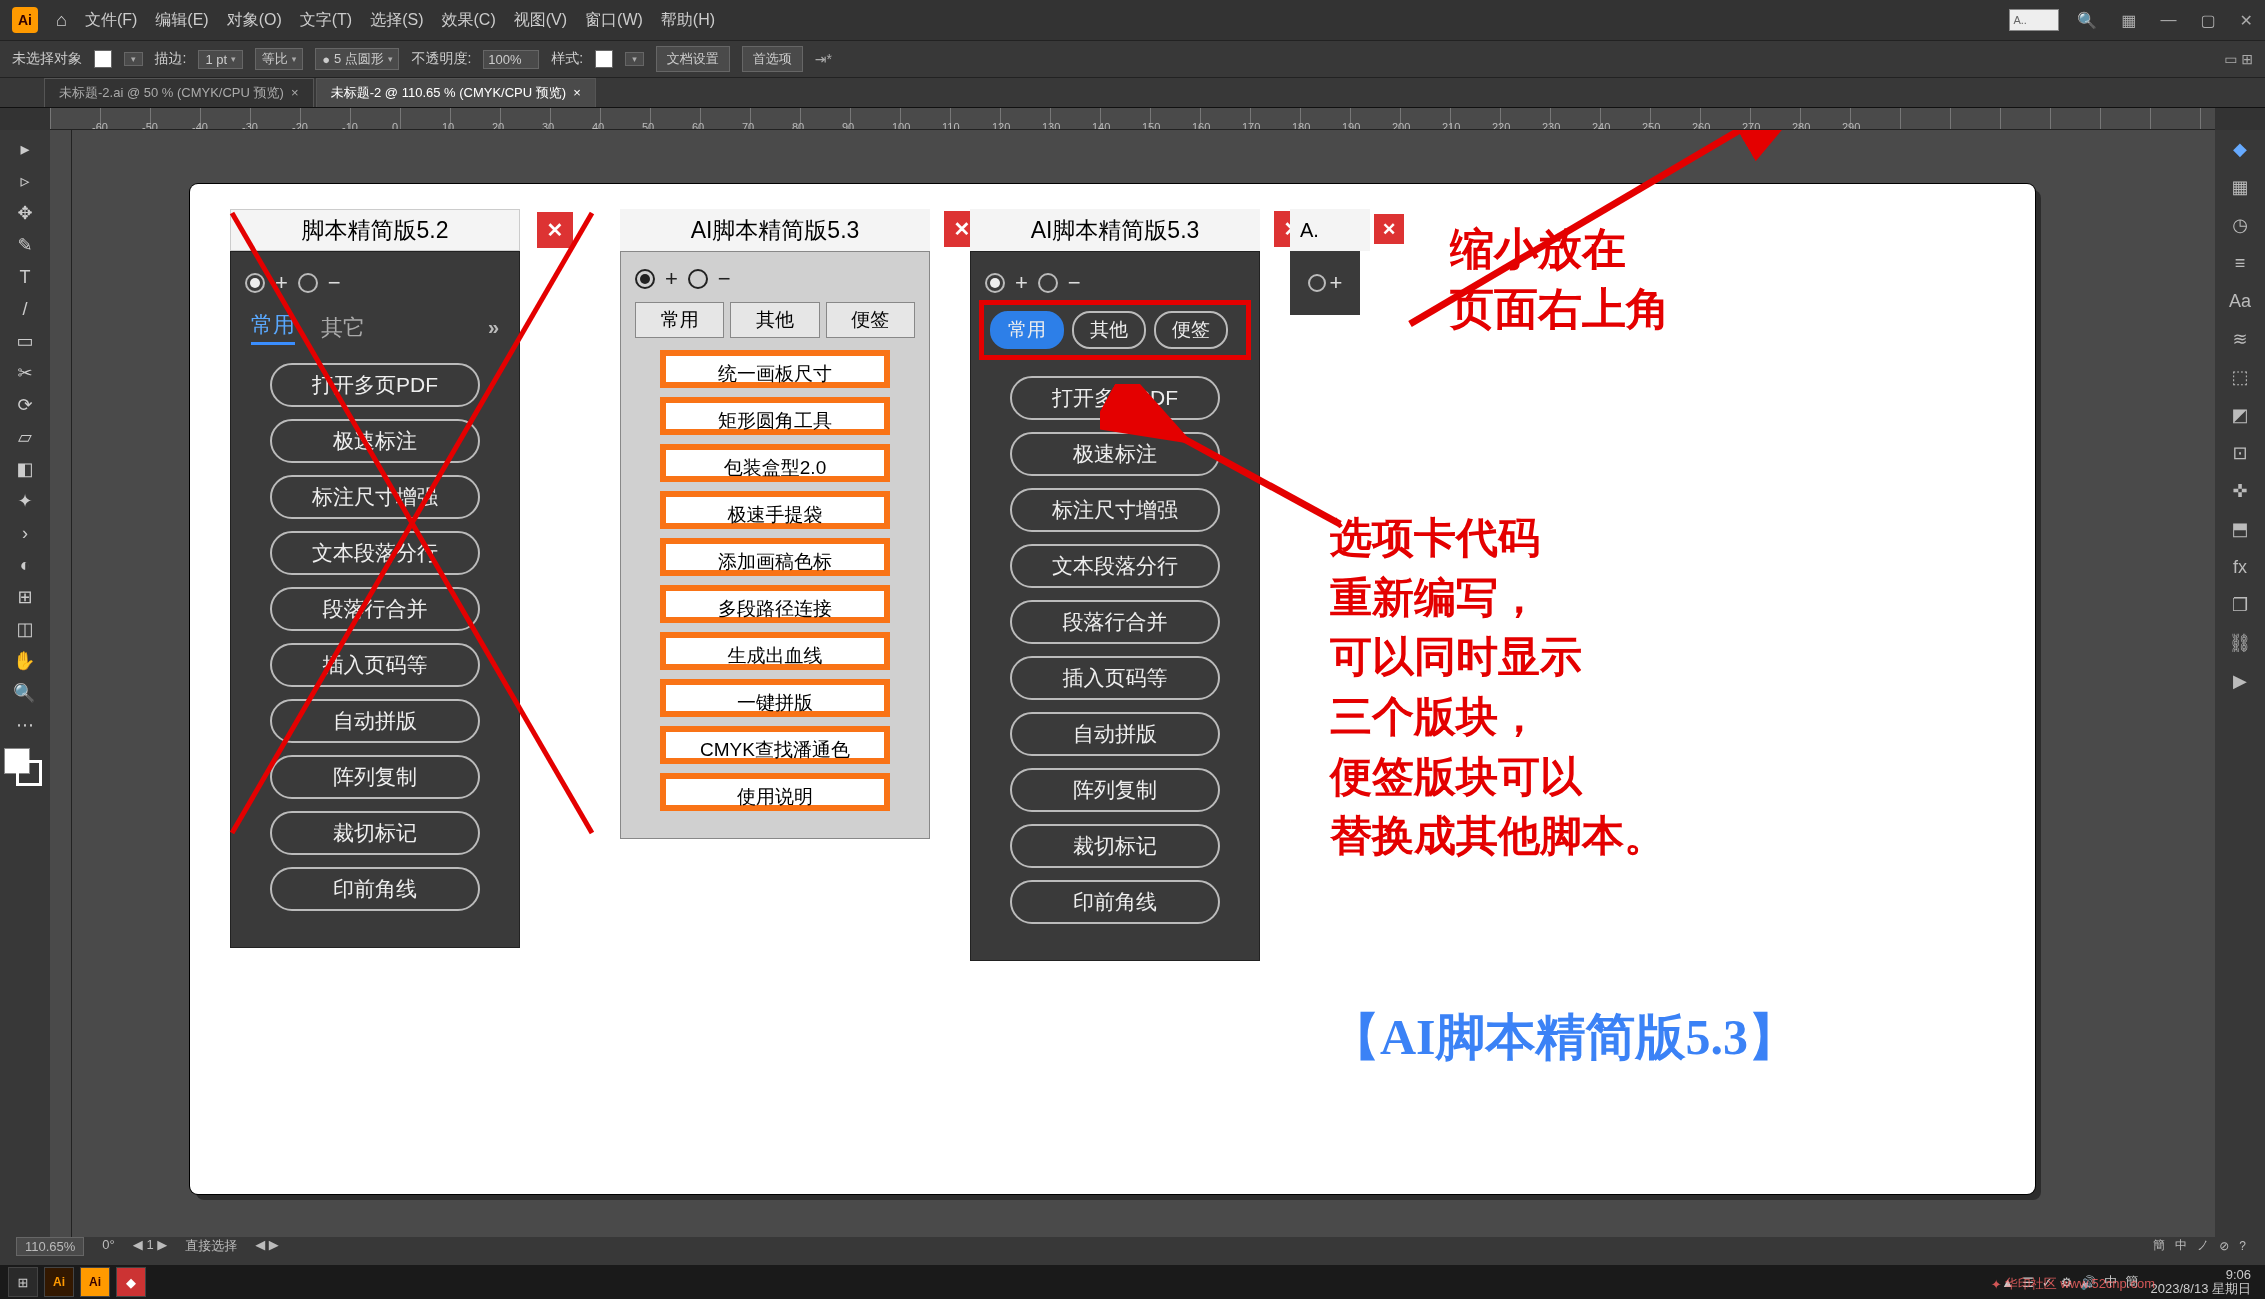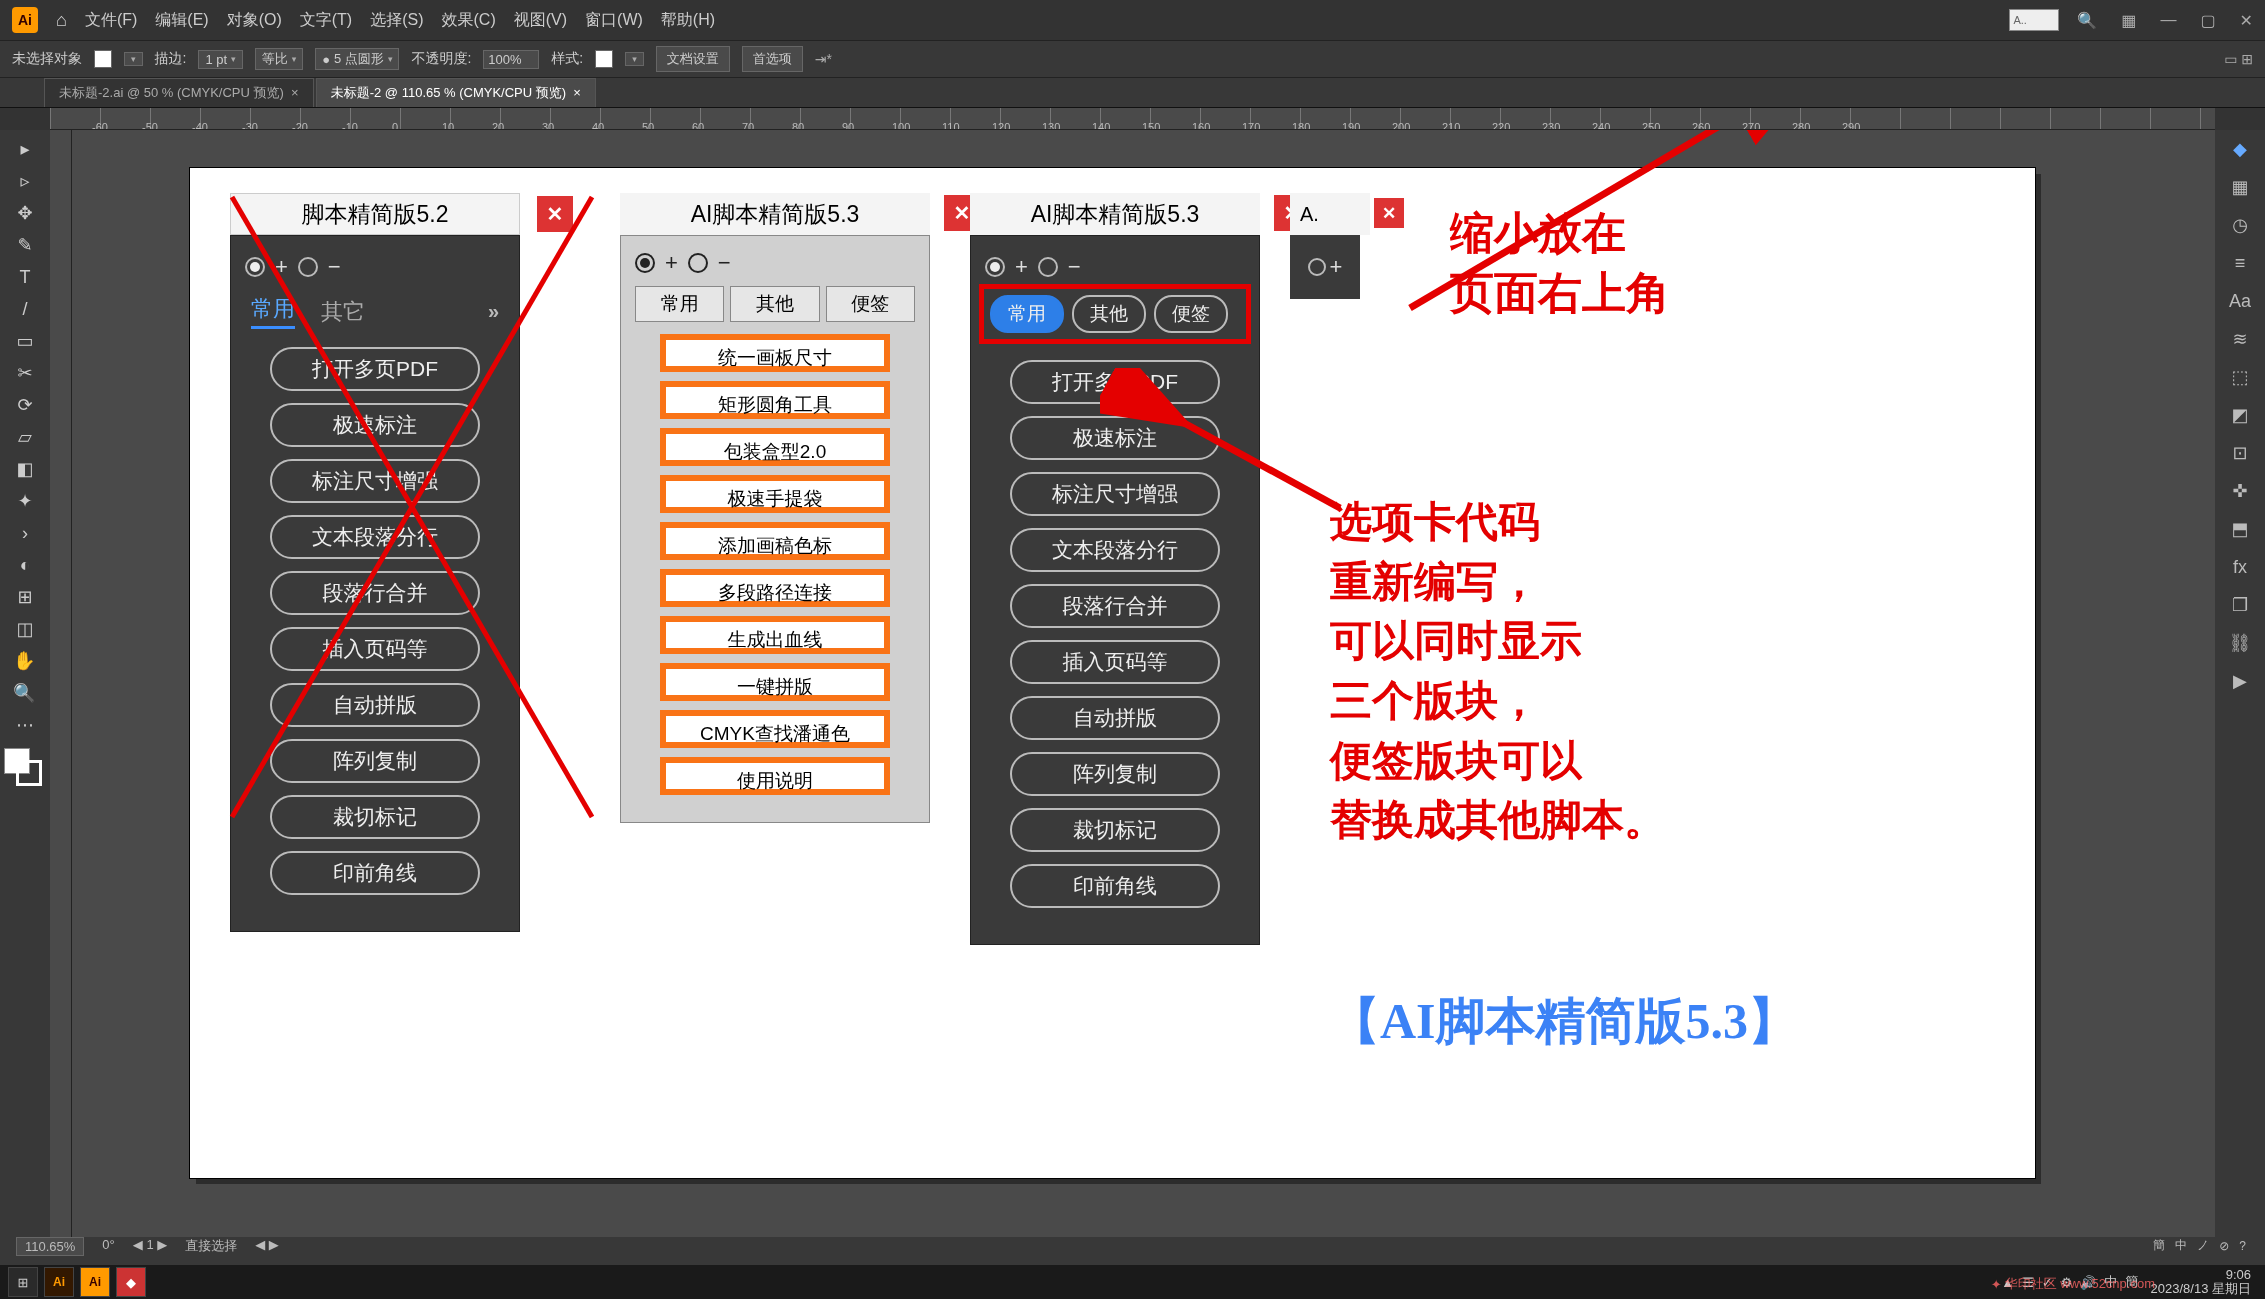--- a/index.html
+++ b/index.html
@@ -34,21 +34,21 @@
 
 .workarea { position:absolute; top:130px; bottom:62px; left:0; right:0; display:flex; }
 .toolbar-l { width:50px; background:#383838; display:flex; flex-direction:column; align-items:center; padding-top:4px; gap:2px; }
 .toolbar-l .tool { width:34px; height:30px; display:flex; align-items:center; justify-content:center; color:#ccc; font-size:18px; cursor:pointer; }
 .toolbar-l .fillstroke { width:42px; height:42px; position:relative; margin-top:6px; }
 .toolbar-l .fillstroke .fbox { position:absolute; width:26px; height:26px; background:#fff; border:1px solid #888; top:0; left:0; }
 .toolbar-l .fillstroke .sbox { position:absolute; width:26px; height:26px; border:3px solid #fff; top:12px; left:12px; }
 
 .canvas { flex:1; background:#4a4a4a; position:relative; overflow:hidden; }
 .ruler-v { position:absolute; left:0; top:0; bottom:0; width:22px; background:#4a4a4a; border-right:1px solid #222; }
-.artboard { position:absolute; top:38px; left:140px; width:1845px; height:1010px; background:#fff; box-shadow:0 0 0 1px #000, 6px 6px 0 rgba(0,0,0,0.4); }
+.artboard { position:absolute; top:54px; left:140px; width:1845px; height:1010px; background:#fff; box-shadow:0 0 0 1px #000, 6px 6px 0 rgba(0,0,0,0.4);border-radius:8px; }
 
 .panels-r { width:50px; background:#383838; display:flex; flex-direction:column; align-items:center; padding-top:4px; gap:8px; }
 .panels-r .ptool { width:34px; height:30px; display:flex; align-items:center; justify-content:center; color:#bbb; font-size:18px; }
 .panels-r .ptool.accent { color:#66aaff; }
 
 
 .statusbar { position:absolute; bottom:34px; left:0; right:0; height:28px; background:#383838; display:flex; align-items:flex-start; color:#bbb; font-size:13px; padding:0 16px; gap:18px; }
 .statusbar .zoom { background:#4a4a4a; padding:1px 8px; border:1px solid #666; }
 .statusbar .sb-spacer { flex:1; }
 .statusbar .lang { display:flex; gap:4px; align-items:center; font-size:12px; }

